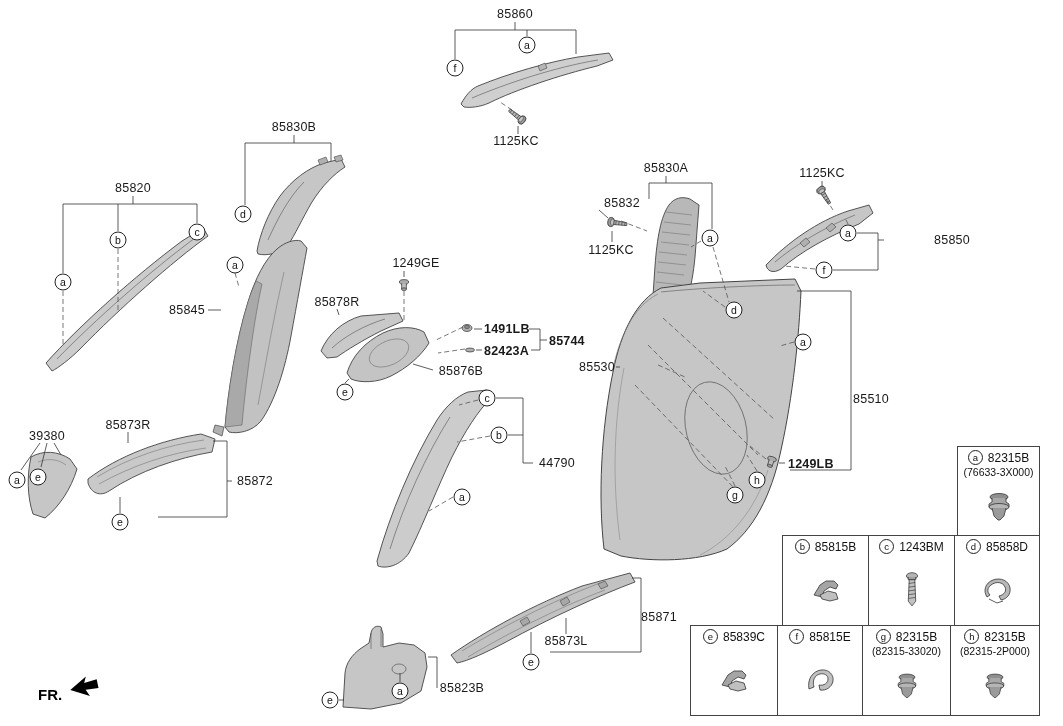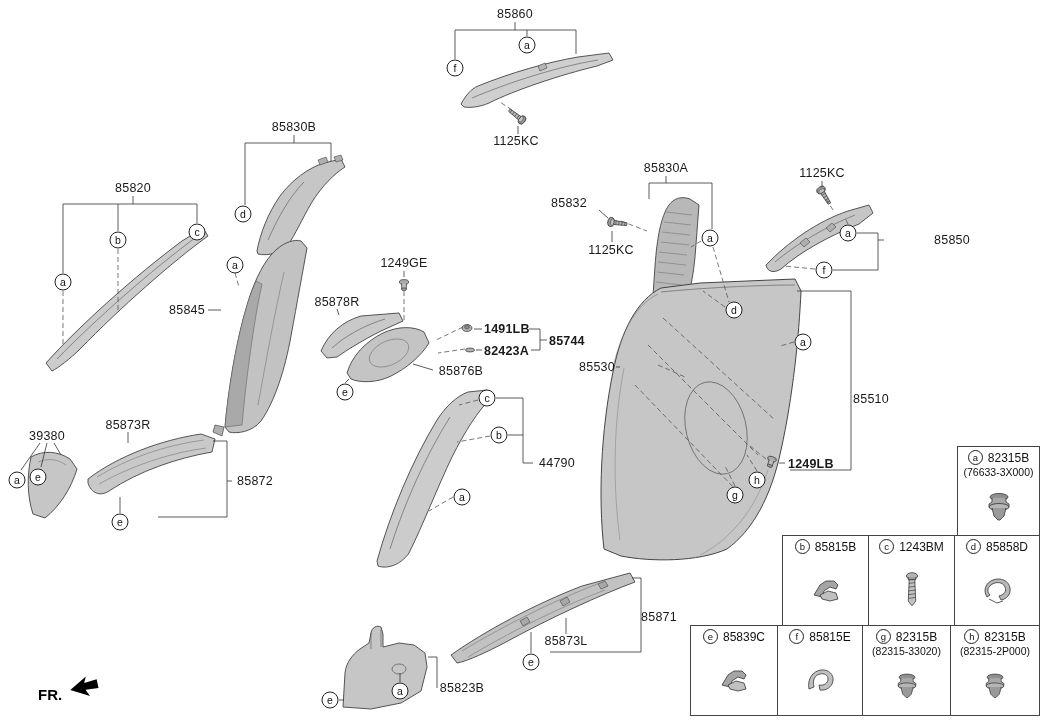--- a/index.html
+++ b/index.html
@@ -220,32 +220,32 @@
     <g>
       <path d="M70,687 L88,677 L85,683 L98,682 L98,691 L85,690 L88,697 Z" fill="#000" transform="rotate(-12 84 687)"></path>
     </g>
   </svg>
 
   <div class="lbl" style="left:515px;top:14px">85860</div>
   <div class="lbl" style="left:516px;top:141px">1125KC</div>
   <div class="lbl" style="left:294px;top:127px">85830B</div>
   <div class="lbl" style="left:133px;top:188px">85820</div>
   <div class="lbl" style="left:187px;top:310px">85845</div>
-  <div class="lbl" style="left:404px;top:263px">1249GE</div>
+  <div class="lbl" style="left:416px;top:263px">1249GE</div>
   <div class="lbl" style="left:337px;top:302px">85878R</div>
   <div class="lbl lbl-l" style="left:484px;top:329px">1491LB</div>
   <div class="lbl lbl-l" style="left:484px;top:351px">82423A</div>
   <div class="lbl lbl-l" style="left:549px;top:341px">85744</div>
   <div class="lbl" style="left:461px;top:371px">85876B</div>
   <div class="lbl" style="left:47px;top:436px">39380</div>
   <div class="lbl" style="left:128px;top:425px">85873R</div>
   <div class="lbl" style="left:255px;top:481px">85872</div>
   <div class="lbl" style="left:557px;top:463px">44790</div>
   <div class="lbl" style="left:666px;top:168px">85830A</div>
-  <div class="lbl" style="left:569px;top:203px">85832</div>
+  <div class="lbl" style="left:622px;top:203px">85832</div>
   <div class="lbl" style="left:611px;top:250px">1125KC</div>
   <div class="lbl" style="left:822px;top:173px">1125KC</div>
   <div class="lbl" style="left:952px;top:240px">85850</div>
   <div class="lbl" style="left:597px;top:367px">85530</div>
   <div class="lbl" style="left:871px;top:399px">85510</div>
   <div class="lbl lbl-l" style="left:788px;top:464px">1249LB</div>
   <div class="lbl" style="left:659px;top:617px">85871</div>
   <div class="lbl" style="left:566px;top:641px">85873L</div>
   <div class="lbl" style="left:462px;top:688px">85823B</div>
 

